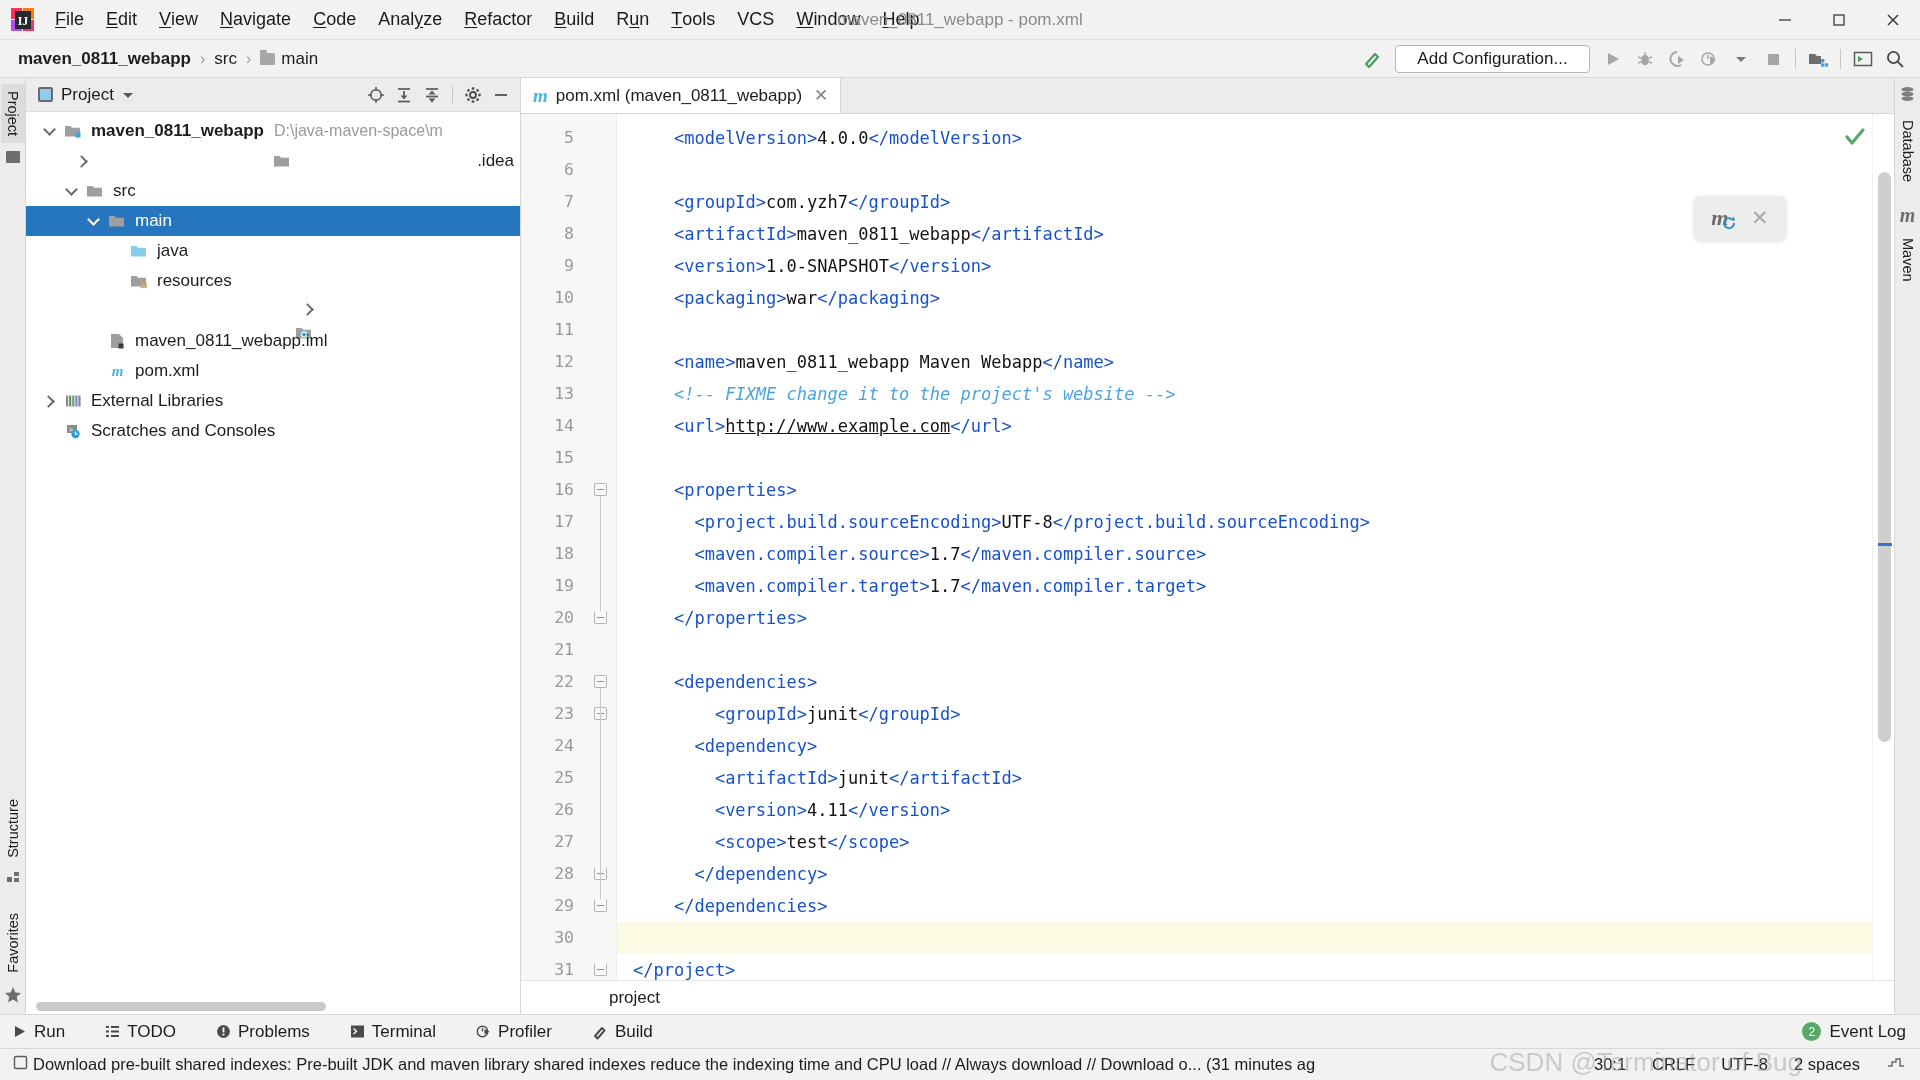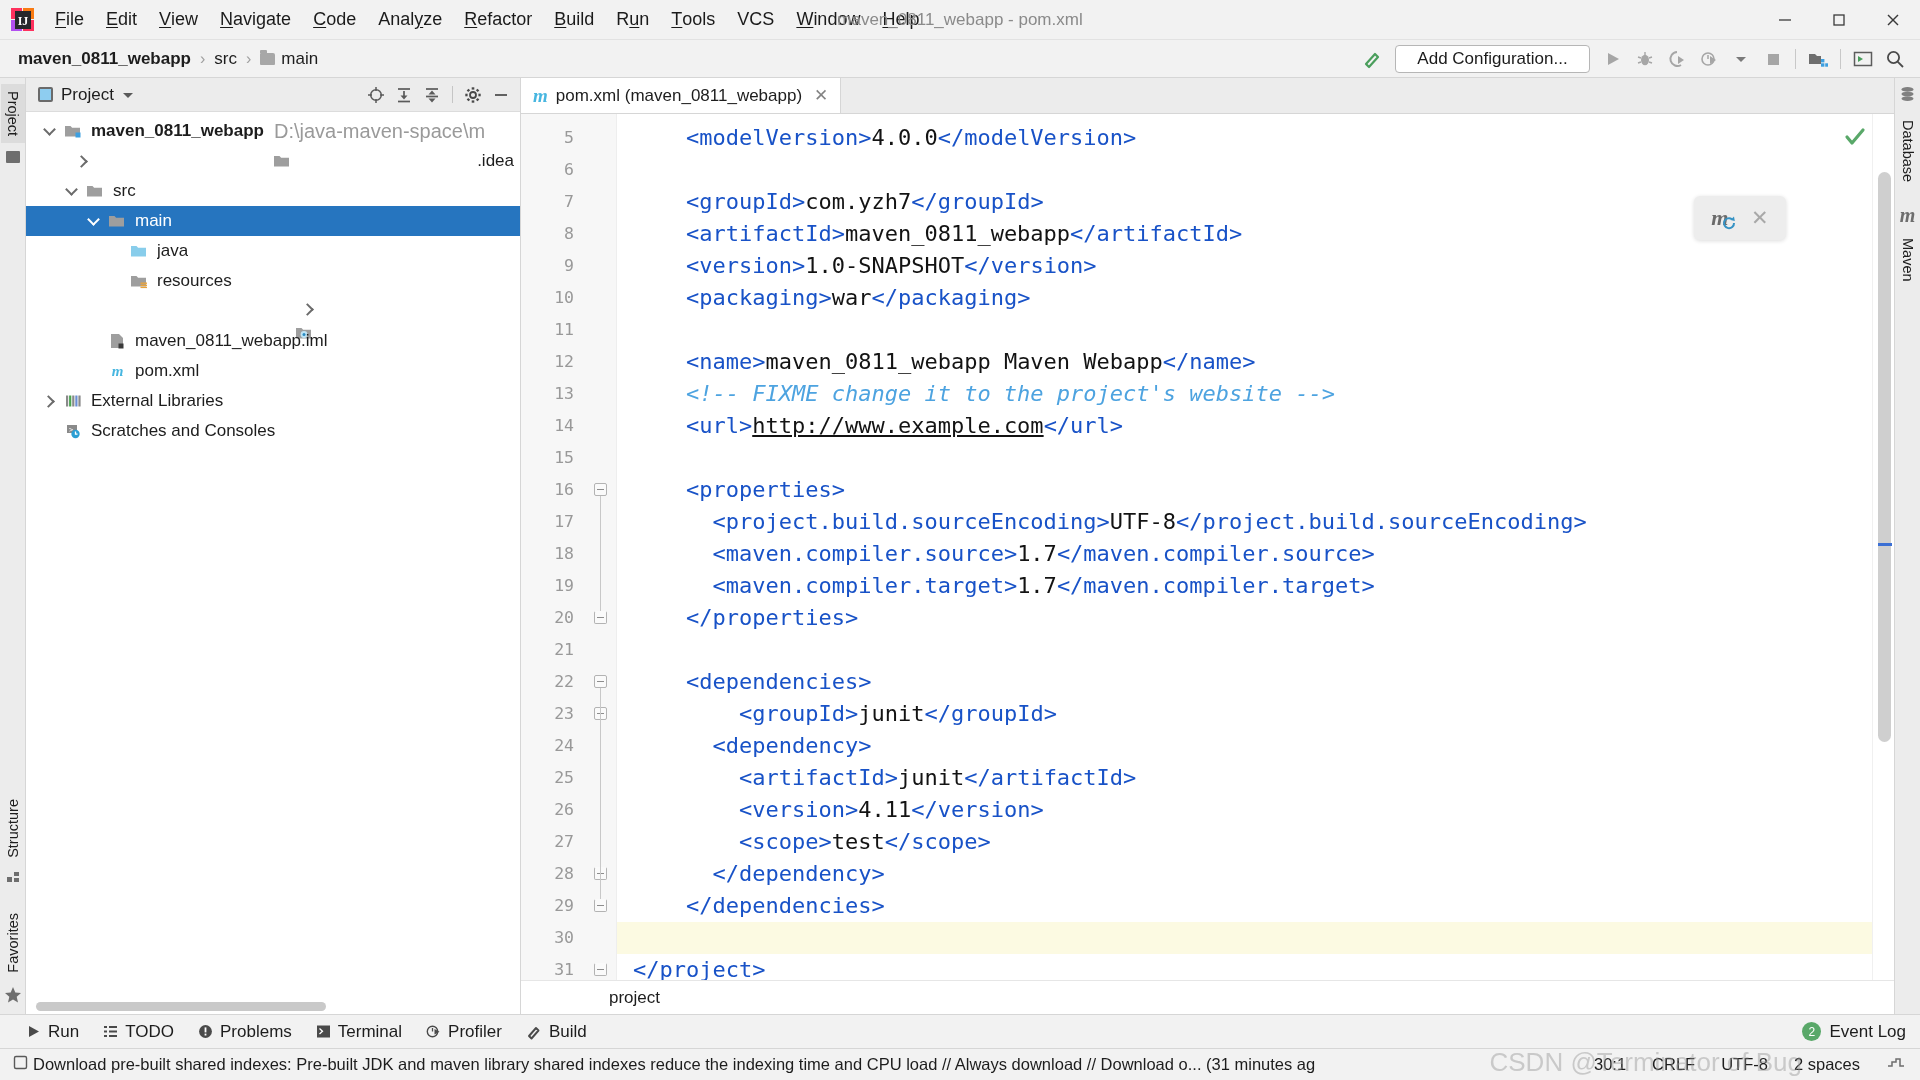--- a/index.html
+++ b/index.html
@@ -112,21 +112,21 @@
   }
   .trow.sel { background: #2675bf; color: #fff; }
   .twist { width: 26px; flex: 0 0 26px; display: flex; align-items: center; justify-content: center; }
   .chev { width: 9px; height: 9px; border-right: 2px solid #6b6b6b; border-bottom: 2px solid #6b6b6b; }
   .chev.right { transform: rotate(-45deg); margin-left: -2px; }
   .chev.down  { transform: rotate(45deg); margin-top: -4px; }
   .trow.sel .chev { border-color: #fff; }
   .ticon { width: 22px; flex: 0 0 22px; display: flex; align-items: center; justify-content: center; margin-right: 7px; }
   .tlabel { overflow: hidden; text-overflow: ellipsis; }
   .tlabel.b { font-weight: bold; }
-  .tpath { color: #9a9a9a; margin-left: 10px; font-size: 20px; overflow: hidden; text-overflow: clip; }
+  .tpath { color: #9a9a9a; margin-left: 10px; font-size: 16px; overflow: hidden; text-overflow: clip; }
   .tree-scroll {
     position: absolute; left: 10px; bottom: 3px; height: 9px; width: 290px;
     background: #c9c9c9; border-radius: 5px;
   }
 
   
   .editor-area { flex: 1 1 auto; display: flex; flex-direction: column; min-width: 0; background: #fff; }
   .tabbar { height: 36px; flex: 0 0 36px; background: #ececec; display: flex; align-items: stretch; border-bottom: 1px solid #d6d6d6; }
   .etab {
     display: flex; align-items: center; gap: 8px;
@@ -145,21 +145,21 @@
     user-select: none;
   }
   .gutter-folds {
     width: 34px; flex: 0 0 34px; background: #f7f7f7; padding-top: 8px;
     position: relative; border-right: 1px solid #eeeeee;
   }
   .code-pane { flex: 1 1 auto; position: relative; overflow: hidden; padding-top: 8px; min-width: 0; }
   .ln { height: 32px; line-height: 32px; }
   .cl {
     height: 32px; line-height: 32px; white-space: pre;
-    font-family: "DejaVu Sans Mono", monospace; font-size: 22px;
+    font-family: "DejaVu Sans Mono", monospace; font-size: 17px;
     padding-left: 16px; color: #1a1a1a;
   }
   .cl.caretline { background: #fcfae2; }
   .tg { color: #1852c7; }
   .txt { color: #131313; }
   .cmt { color: #4da3e0; font-style: italic; }
   .lnk { color: #131313; text-decoration: underline; }
 
   .fold {
     position: absolute; left: 11px; width: 13px; height: 13px;
@@ -189,21 +189,21 @@
   .mp-close { opacity: .5; font-size: 21px; color: #666; }
 
   .breadcrumb-bar {
     height: 34px; flex: 0 0 34px; background: #ffffff; border-top: 1px solid #e6e6e6;
     display: flex; align-items: center; padding-left: 88px; font-size: 17px; color: #1d1d1d;
   }
 
   
   .toolwin-bar {
     height: 34px; flex: 0 0 34px; background: #f2f2f2;
-    border-top: 1px solid #d6d6d6; display: flex; align-items: center; padding-left: 14px;
+    border-top: 1px solid #d6d6d6; display: flex; align-items: center;  gap: 16px;
   }
   .tw-item { display: flex; align-items: center; gap: 7px; padding: 3px 12px; font-size: 17px; cursor: default; border-radius: 3px; }
   .tw-right { margin-left: auto; display: flex; align-items: center; padding-right: 14px; gap: 8px; }
   .event-log { display: flex; align-items: center; gap: 8px; font-size: 17px; cursor: default; }
   .evt-badge { width: 19px; height: 19px; border-radius: 50%; background: #59a869; color: #fff; font-size: 12px; display: flex; align-items: center; justify-content: center; }
 
   .statusbar {
     height: 32px; flex: 0 0 32px; background: #f2f2f2;
     border-top: 1px solid #d6d6d6; display: flex; align-items: center; padding-left: 12px;
     font-size: 16.5px; color: #1d1d1d; position: relative;

